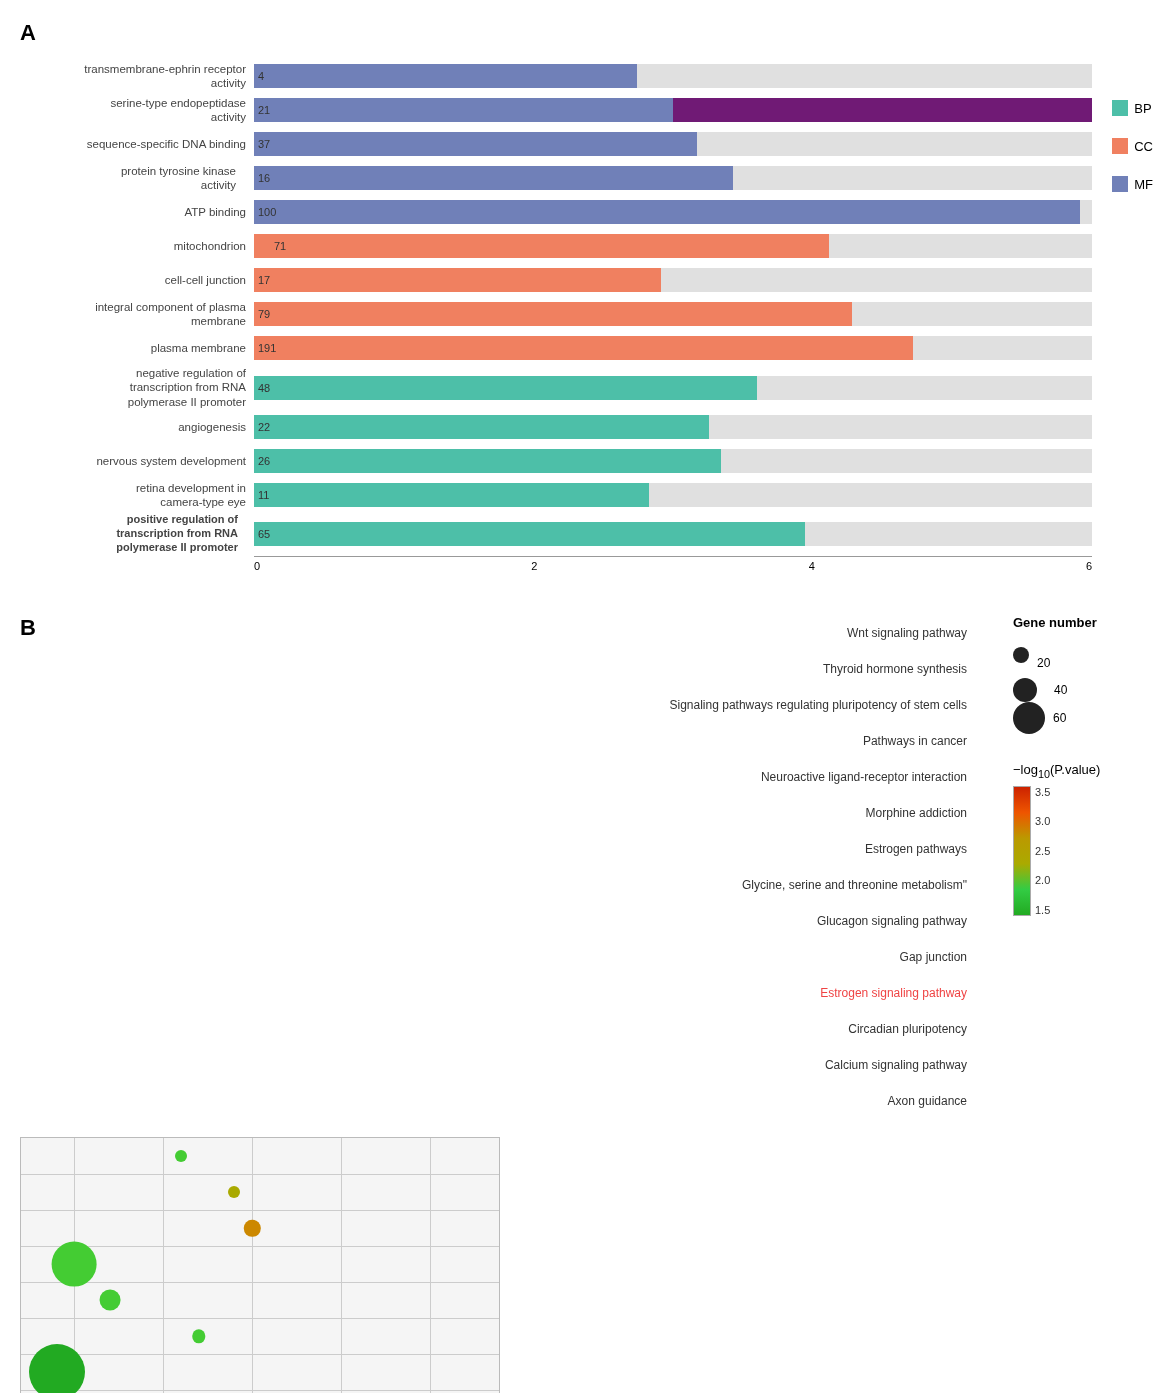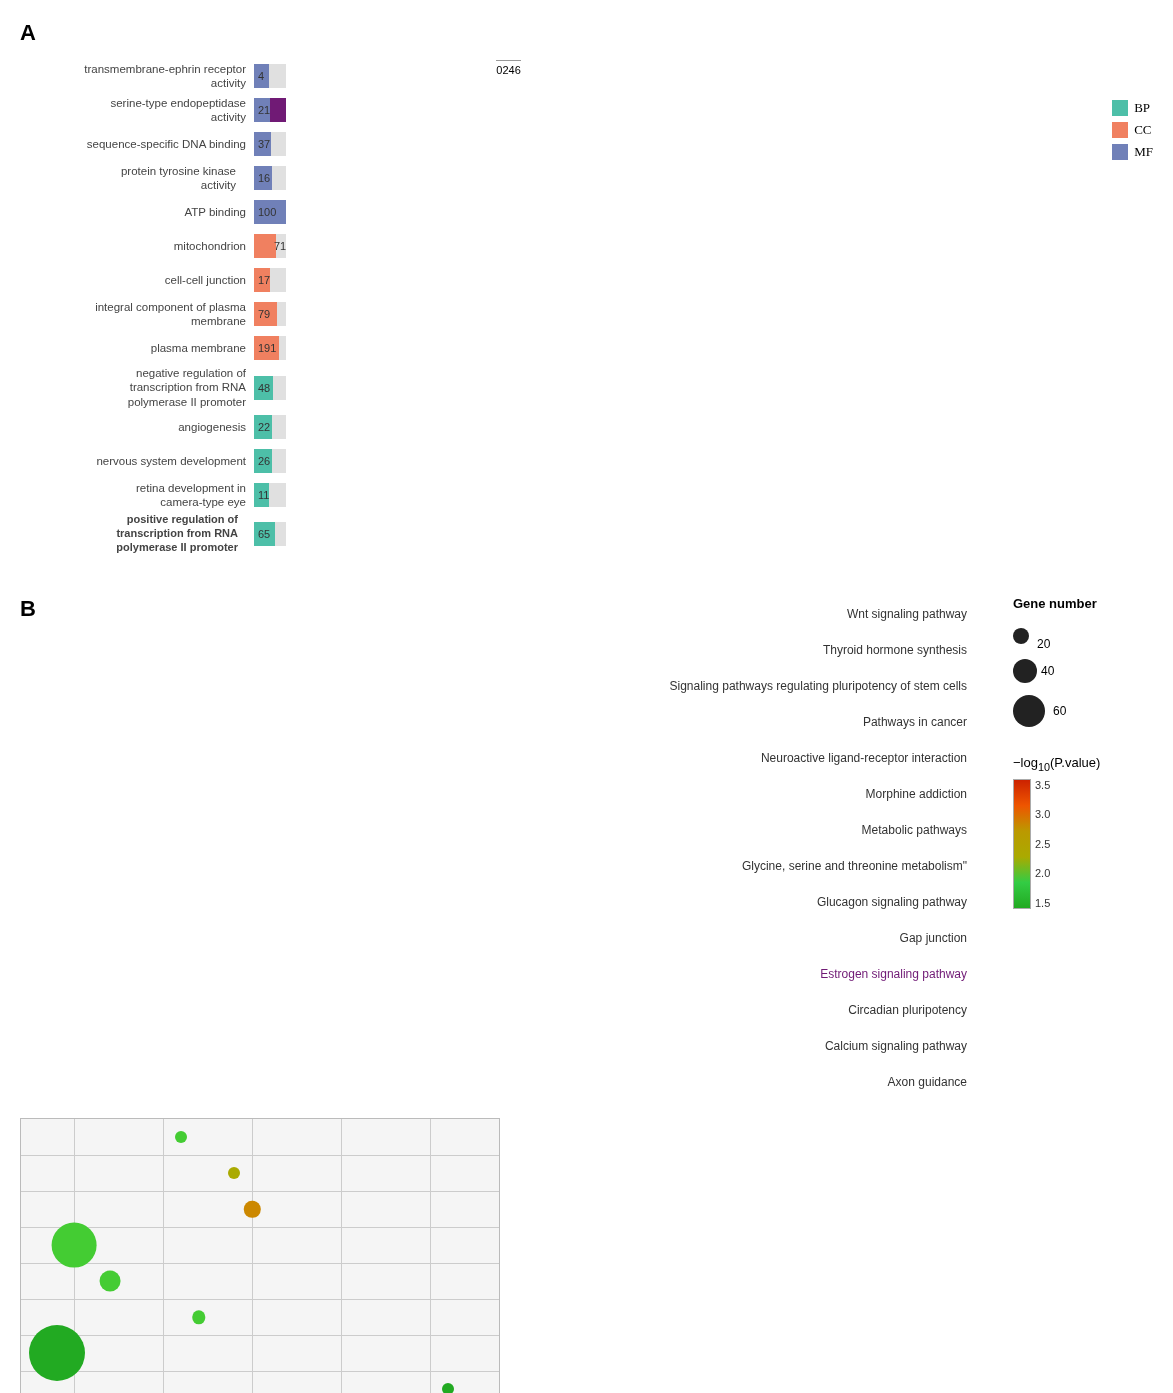--- a/index.html
+++ b/index.html
@@ -29,25 +29,24 @@
     .panel-a-title {
       text-align: center;
       font-size: 18px;
       font-weight: bold;
       margin-bottom: 10px;
       margin-left: 160px;
     }
     .legend-a {
       display: flex;
       flex-direction: column;
-      gap: 0;
+      gap: 16px;
       margin-left: 20px;
       margin-top: 40px;
       font-size: 13px;
-      font-family: Liberation Serif, serif;
     }
 
     
     .panel-b {
       position: relative;
       width: 100%;
       margin-top: 10px;
     }
   </style>
 </head>
@@ -57,21 +56,21 @@
 
   <div class="panel-a" style="padding-top:30px;">
     <span class="panel-label">A</span>
     <div class="panel-a-title"></div>
     <div style="display:flex; flex-direction:row; align-items:flex-start;">
 
       <div style="display:flex; align-items:center; justify-content:center; width:20px; margin-right:4px;">
         <div style="transform:rotate(-90deg); white-space:nowrap; font-size:13px; color:#333;"></div>
       </div>
 
-      <div style="flex:1; display:flex; flex-direction:row;">
+      <div style="flex:1; display:flex; flex-direction:column;justify-content:flex-end;">
         <div id="bar-rows-container">
 
         <div style="display: flex; align-items: center; min-height: 32px; margin-bottom: 2px;">
               <div style="width: 210px; text-align: right; font-size: 11.5px; color: rgb(68, 68, 68); padding-right: 8px; line-height: 1.25; flex-shrink: 0;">transmembrane-ephrin receptor<br>activity</div>
               <div style="flex: 1 1 0%; background: rgb(224, 224, 224); height: 24px; position: relative; display: flex; align-items: center;">
                 <div style="width: 45.7%; background: rgb(112, 128, 184); height: 100%; display: flex; align-items: center;">
                   <span style="font-size: 11px; color: rgb(51, 51, 51); margin-left: 4px; white-space: nowrap;">4</span>
                 </div>
               </div>
             </div>
@@ -219,25 +218,25 @@
       <div style="display:flex; flex-direction:column; flex:1;">
         <div style="display:flex; flex-direction:column; flex:1;gap:18px;">
 
           <div id="dot-y-labels" style="display:flex; flex-direction:column; align-items:flex-end; padding-right:8px;">
           <div style="width: 360px; height: 36px; display: flex; align-items: center; justify-content: flex-end; font-size: 12px; color: rgb(51, 51, 51); padding-right: 8px;">Wnt signaling pathway</div>
               <div style="width: 360px; height: 36px; display: flex; align-items: center; justify-content: flex-end; font-size: 12px; color: rgb(51, 51, 51); padding-right: 8px;">Thyroid hormone synthesis</div>
               <div style="width: 360px; height: 36px; display: flex; align-items: center; justify-content: flex-end; font-size: 12px; color: rgb(51, 51, 51); padding-right: 8px;">Signaling pathways regulating pluripotency of stem cells</div>
               <div style="width: 360px; height: 36px; display: flex; align-items: center; justify-content: flex-end; font-size: 12px; color: rgb(51, 51, 51); padding-right: 8px;">Pathways in cancer</div>
               <div style="width: 360px; height: 36px; display: flex; align-items: center; justify-content: flex-end; font-size: 12px; color: rgb(51, 51, 51); padding-right: 8px;">Neuroactive ligand-receptor interaction</div>
               <div style="width: 360px; height: 36px; display: flex; align-items: center; justify-content: flex-end; font-size: 12px; color: rgb(51, 51, 51); padding-right: 8px;">Morphine addiction</div>
-              <div style="width: 360px; height: 36px; display: flex; align-items: center; justify-content: flex-end; font-size: 12px; color: rgb(51, 51, 51); padding-right: 8px;">Metabolic pathways</div>
+              <div style="width: 360px; height: 36px; display: flex; align-items: center; justify-content: flex-end; font-size: 12px; color: rgb(51, 51, 51); padding-right: 8px;">Estrogen pathways</div>
               <div style="width: 360px; height: 36px; display: flex; align-items: center; justify-content: flex-end; font-size: 12px; color: rgb(51, 51, 51); padding-right: 8px;">Glycine, serine and threonine metabolism"</div>
               <div style="width: 360px; height: 36px; display: flex; align-items: center; justify-content: flex-end; font-size: 12px; color: rgb(51, 51, 51); padding-right: 8px;">Glucagon signaling pathway</div>
               <div style="width: 360px; height: 36px; display: flex; align-items: center; justify-content: flex-end; font-size: 12px; color: rgb(51, 51, 51); padding-right: 8px;">Gap junction</div>
-              <div style="width: 360px; height: 36px; display: flex; align-items: center; justify-content: flex-end; font-size: 12px; color: #701a75; padding-right: 8px;">Estrogen signaling pathway</div>
+              <div style="width: 360px; height: 36px; display: flex; align-items: center; justify-content: flex-end; font-size: 12px; color: #ef4444; padding-right: 8px;">Estrogen signaling pathway</div>
               <div style="width: 360px; height: 36px; display: flex; align-items: center; justify-content: flex-end; font-size: 12px; color: rgb(51, 51, 51); padding-right: 8px;">Circadian pluripotency</div>
               <div style="width: 360px; height: 36px; display: flex; align-items: center; justify-content: flex-end; font-size: 12px; color: rgb(51, 51, 51); padding-right: 8px;">Calcium signaling pathway</div>
               <div style="width: 360px; height: 36px; display: flex; align-items: center; justify-content: flex-end; font-size: 12px; color: rgb(51, 51, 51); padding-right: 8px;">Axon guidance</div>
             </div>
 
           <div id="dot-grid-container" style="position: relative; border: 1px solid rgb(187, 187, 187); background: rgb(245, 245, 245); width: 480px; height: 504px;">
           <div style="position: absolute; top: 0px; bottom: 0px; left: 53.3333px; width: 1px; background: rgb(204, 204, 204);"></div>
               <div style="position: absolute; top: 0px; bottom: 0px; left: 142.222px; width: 1px; background: rgb(204, 204, 204);"></div>
               <div style="position: absolute; top: 0px; bottom: 0px; left: 231.111px; width: 1px; background: rgb(204, 204, 204);"></div>
               <div style="position: absolute; top: 0px; bottom: 0px; left: 320px; width: 1px; background: rgb(204, 204, 204);"></div>
@@ -287,21 +286,21 @@
         </div>
       </div>
 
       <div style="margin-left:30px; display:flex; flex-direction:column; min-width:140px;">
         <div style="font-size:13px; font-weight:bold; margin-bottom:10px;">Gene number</div>
         <div id="size-legend">
             <div style="display: flex; align-items: center; gap: 8px; margin-bottom: 8px;">
               <div style="width: 16px; height: 16px; border-radius: 50%; background: rgb(34, 34, 34); flex-shrink: 0;"></div>
               <span style="font-size: 12px; margin-top: 16px;">20</span>
             </div>
-            <div style="display: flex; align-items: center; gap: 4px; margin-bottom: 12px;">
+            <div style="display: flex; align-items: center; gap: 17px; margin-bottom: 0;">
               <div style="width: 24px; height: 24px; border-radius: 50%; background: rgb(34, 34, 34); flex-shrink: 0;"></div>
               <span style="font-size: 12px;">40</span>
             </div>
             <div style="display: flex; align-items: center; gap: 8px; margin-bottom: 8px;">
               <div style="width: 32px; height: 32px; border-radius: 50%; background: rgb(34, 34, 34); flex-shrink: 0;"></div>
               <span style="font-size: 12px;">60</span>
             </div>
           </div>
         <div style="font-size:13px; margin-top:20px; margin-bottom:6px;">−log<sub>10</sub>(P.value)</div>
         <div style="display:flex; flex-direction:row; align-items:stretch;">

